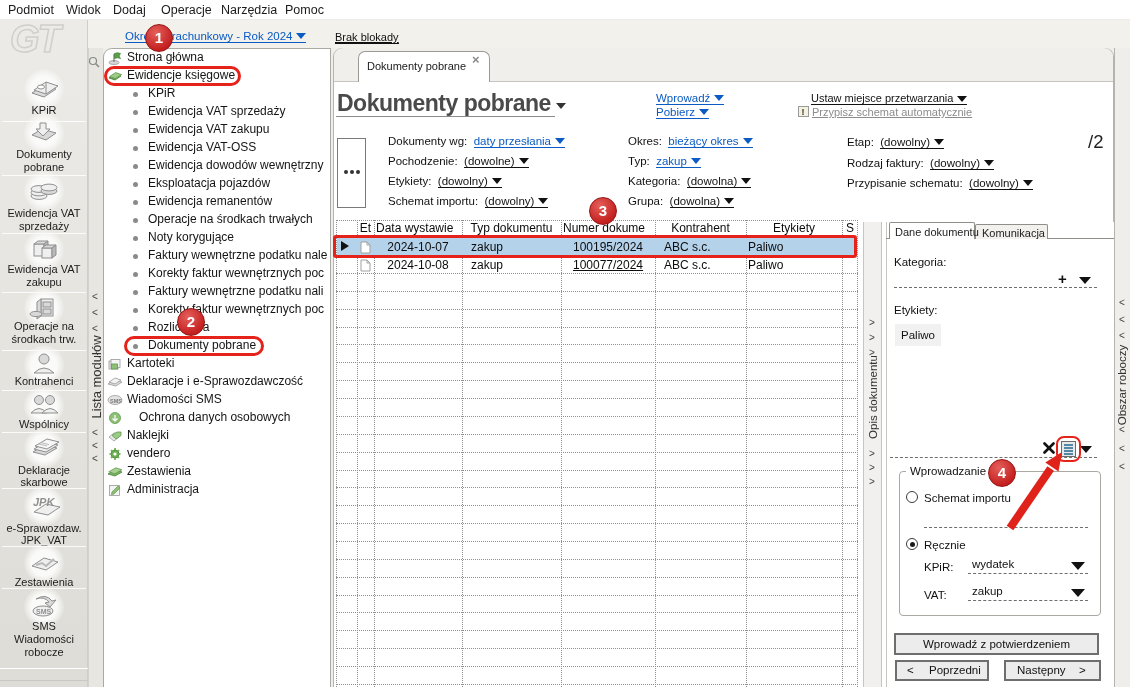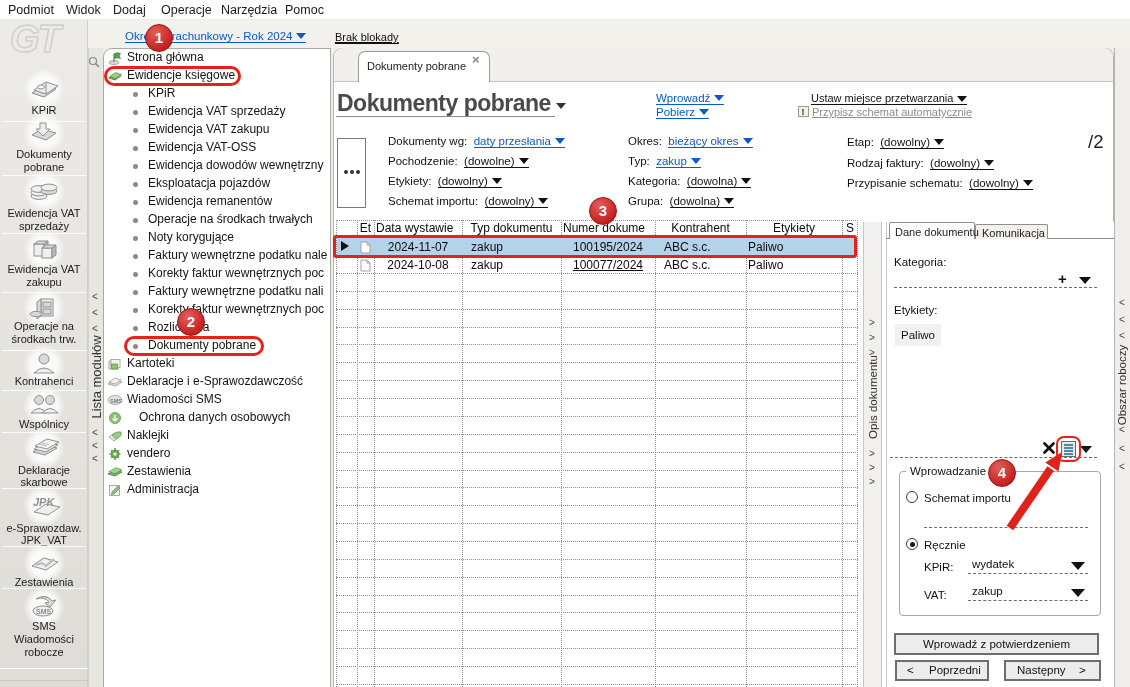--- a/index.html
+++ b/index.html
@@ -337,21 +337,21 @@
 <div class="hdot" style="left:336px;top:630.2px;width:522px;"></div>
 <div class="hdot" style="left:336px;top:648.1px;width:522px;"></div>
 <div class="hdot" style="left:336px;top:665.9px;width:522px;"></div>
 <div class="hdot" style="left:336px;top:683.8px;width:522px;"></div>
 <div class="abs" style="left:337px;top:238px;width:520px;height:17px;background:#b5d2eb;"></div>
 <div class="abs" style="left:341px;top:241px;width:0;height:0;border-top:5px solid transparent;border-bottom:5px solid transparent;border-left:8px solid #111;"></div>
 <div class="abs" style="left:360px;top:240px;"><svg width="11" height="13">
       <path d="M1 1 h6 l3 3 v8 h-9 Z" fill="#fff" stroke="#a0a0a0" stroke-width="1"></path>
       <path d="M7 1 v3 h3" fill="none" stroke="#a0a0a0" stroke-width="1"></path>
     </svg></div>
-<div class="cell" style="left:374px;top:240px;width:88px;text-align:center;">2024-11-07</div>
+<div class="cell" style="left:374px;top:240px;width:88px;text-align:center;">2024-10-07</div>
 <div class="cell" style="left:471px;top:240px;">zakup</div>
 <div class="cell" style="left:561px;top:240px;width:94px;text-align:center;">100195/2024</div>
 <div class="cell" style="left:664px;top:240px;">ABC s.c.</div>
 <div class="cell" style="left:748px;top:240px;">Paliwo</div>
 <div class="abs" style="left:360px;top:258px;"><svg width="11" height="13">
       <path d="M1 1 h6 l3 3 v8 h-9 Z" fill="#fff" stroke="#a0a0a0" stroke-width="1"></path>
       <path d="M7 1 v3 h3" fill="none" stroke="#a0a0a0" stroke-width="1"></path>
     </svg></div>
 <div class="cell" style="left:374px;top:258px;width:88px;text-align:center;">2024-10-08</div>
 <div class="cell" style="left:471px;top:258px;">zakup</div>

